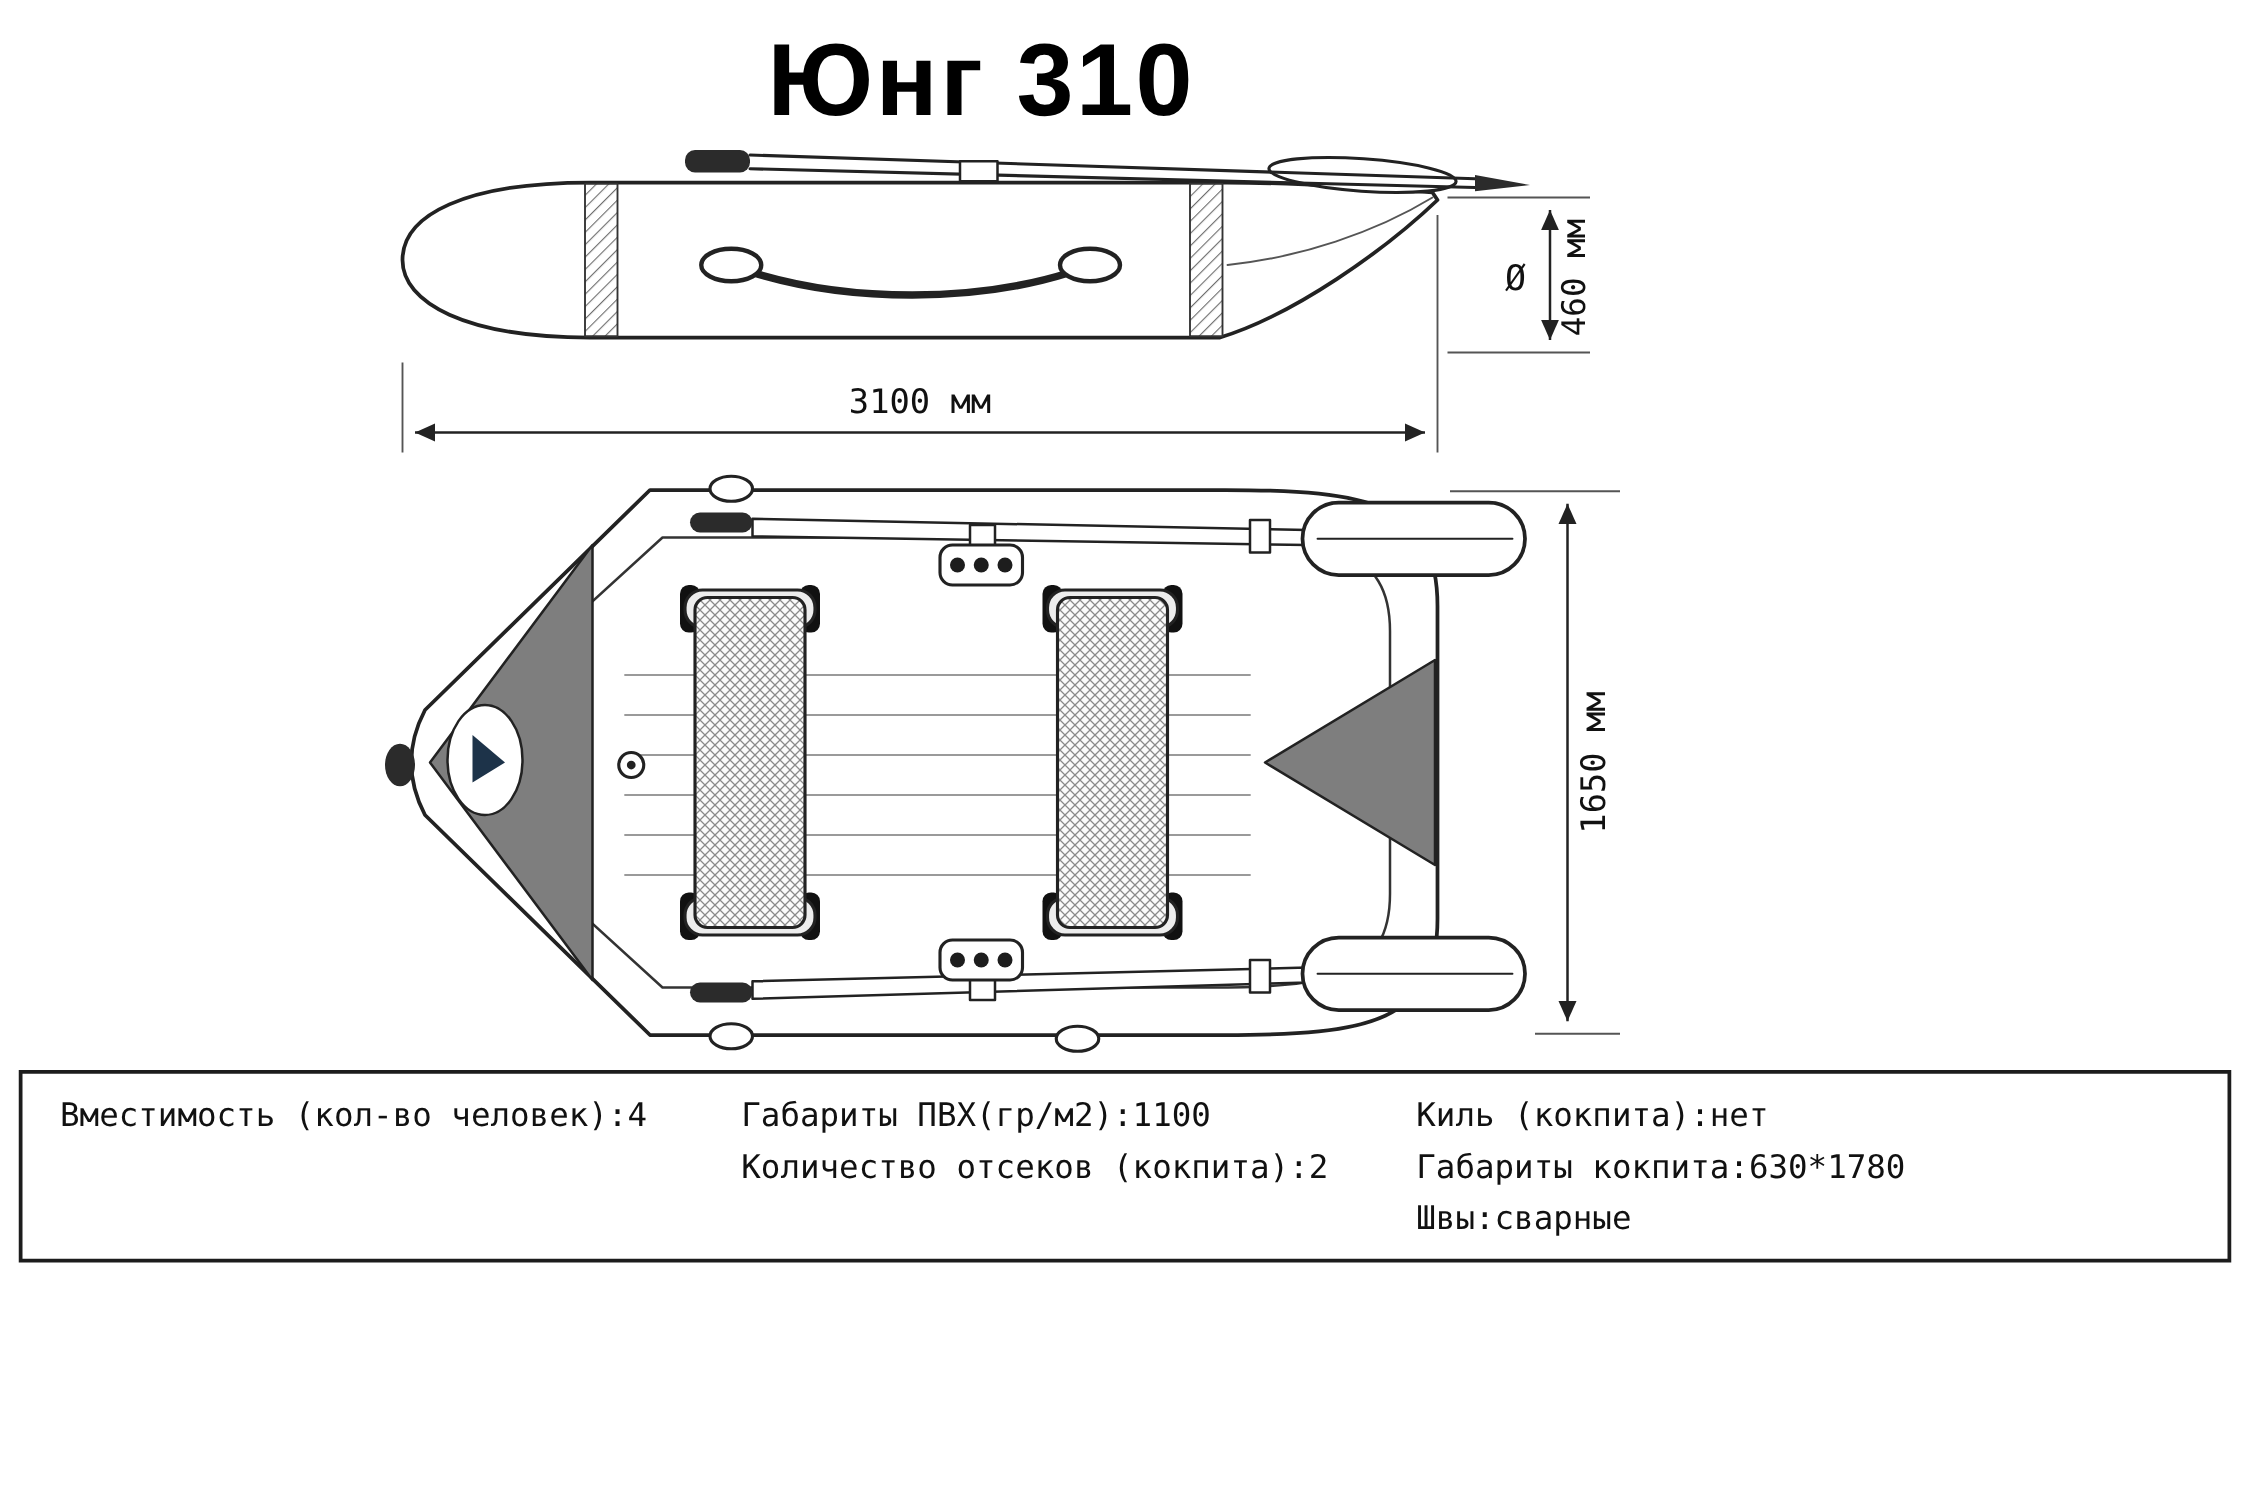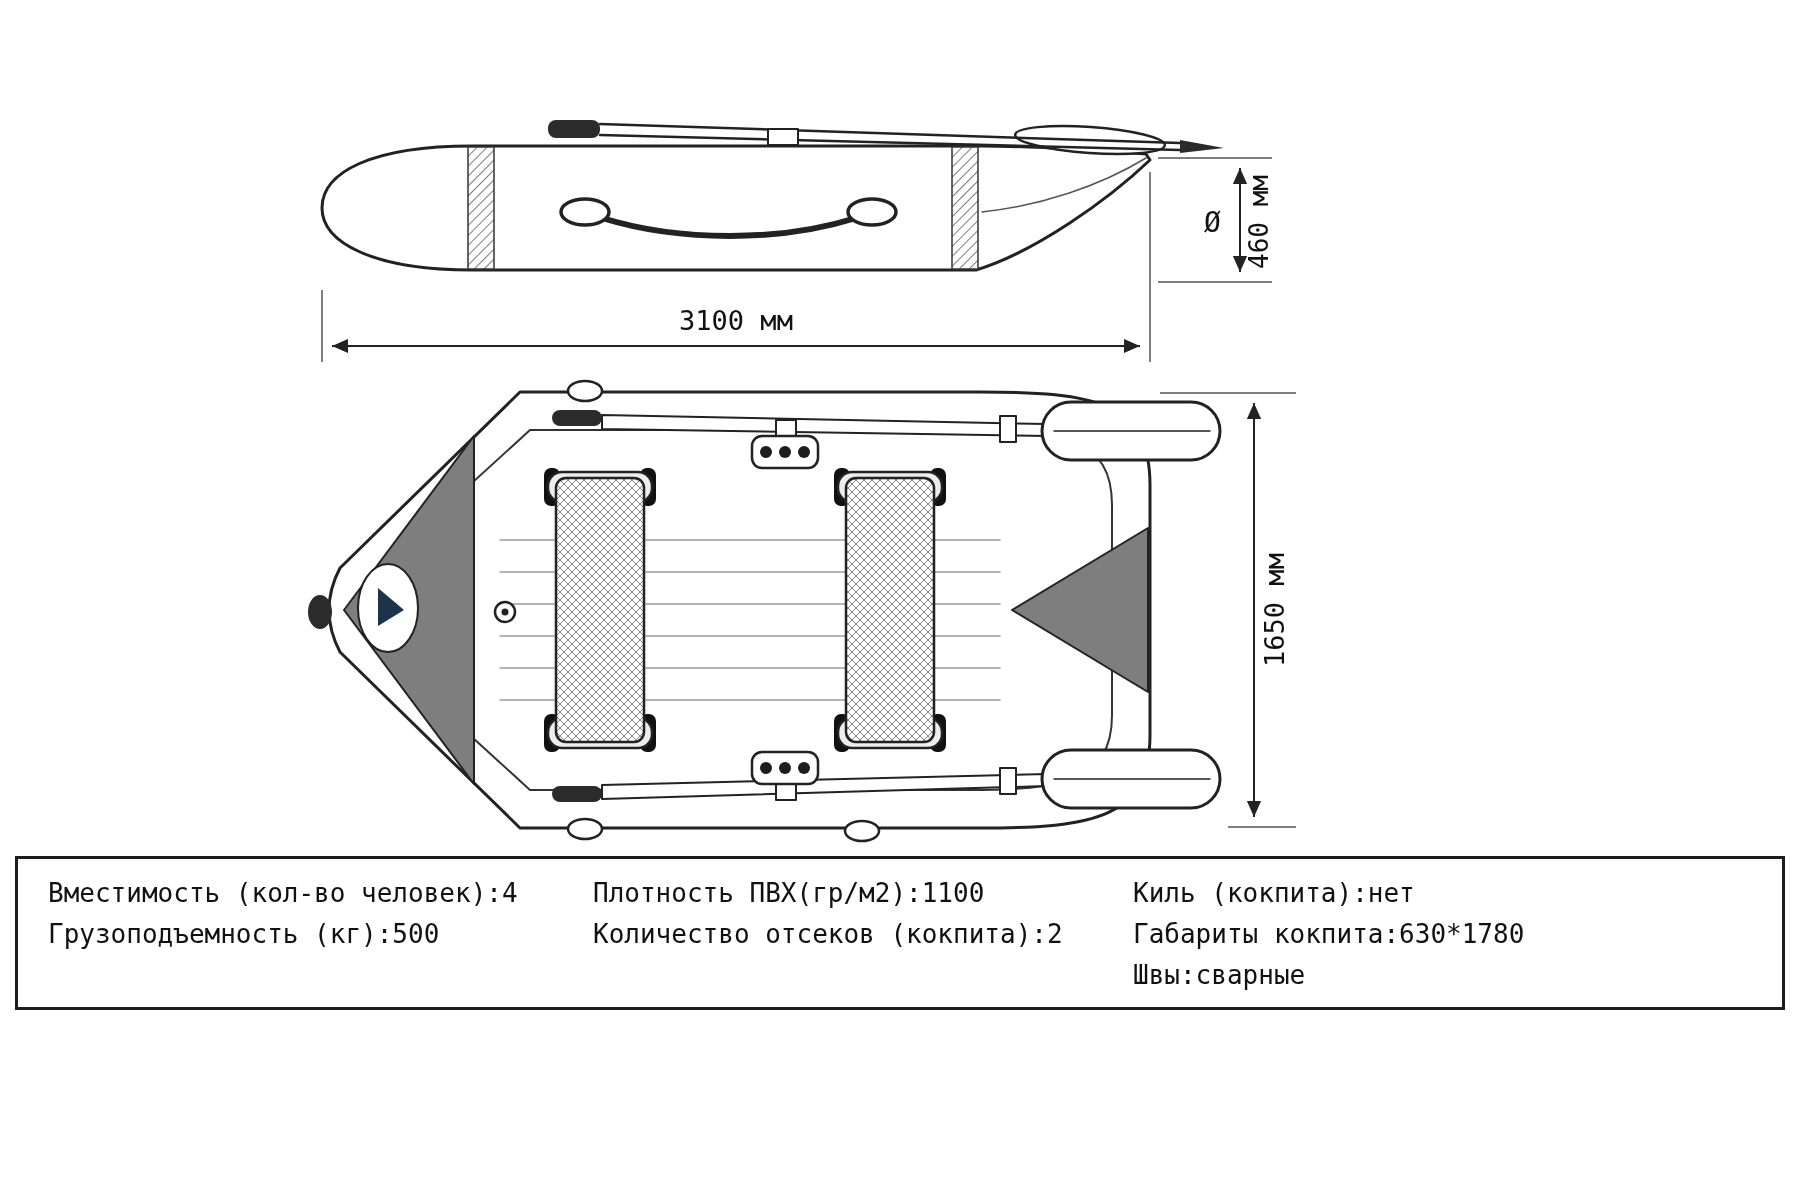--- a/index.html
+++ b/index.html
@@ -189,28 +189,28 @@
       </g>
     </g>
 
     <g>
       <path d="M 1160 393 L 1296 393 M 1228 827 L 1296 827" stroke="#555" stroke-width="1.5" fill="none"></path>
       <line x1="1254" y1="403" x2="1254" y2="817" stroke="#222" stroke-width="2" marker-start="url(#arr)" marker-end="url(#arr)"></line>
       <text x="1284" y="610" font-size="27" text-anchor="middle" transform="rotate(-90 1284 610)">1650 мм</text>
     </g>
   </svg>
 
+  <h1 class="title">Юнг 310</h1>
 
   <div class="specs">
     <div class="spec-col c1">
       <div>Вместимость (кол-во человек):4</div>
-      <div>Грузоподъемность (кг):500</div>
     </div>
     <div class="spec-col c2">
-      <div>Плотность ПВХ(гр/м2):1100</div>
+      <div>Габариты ПВХ(гр/м2):1100</div>
       <div>Количество отсеков (кокпита):2</div>
     </div>
     <div class="spec-col c3">
       <div>Киль (кокпита):нет</div>
       <div>Габариты кокпита:630*1780</div>
       <div>Швы:сварные</div>
     </div>
   </div>
 
 </div>

